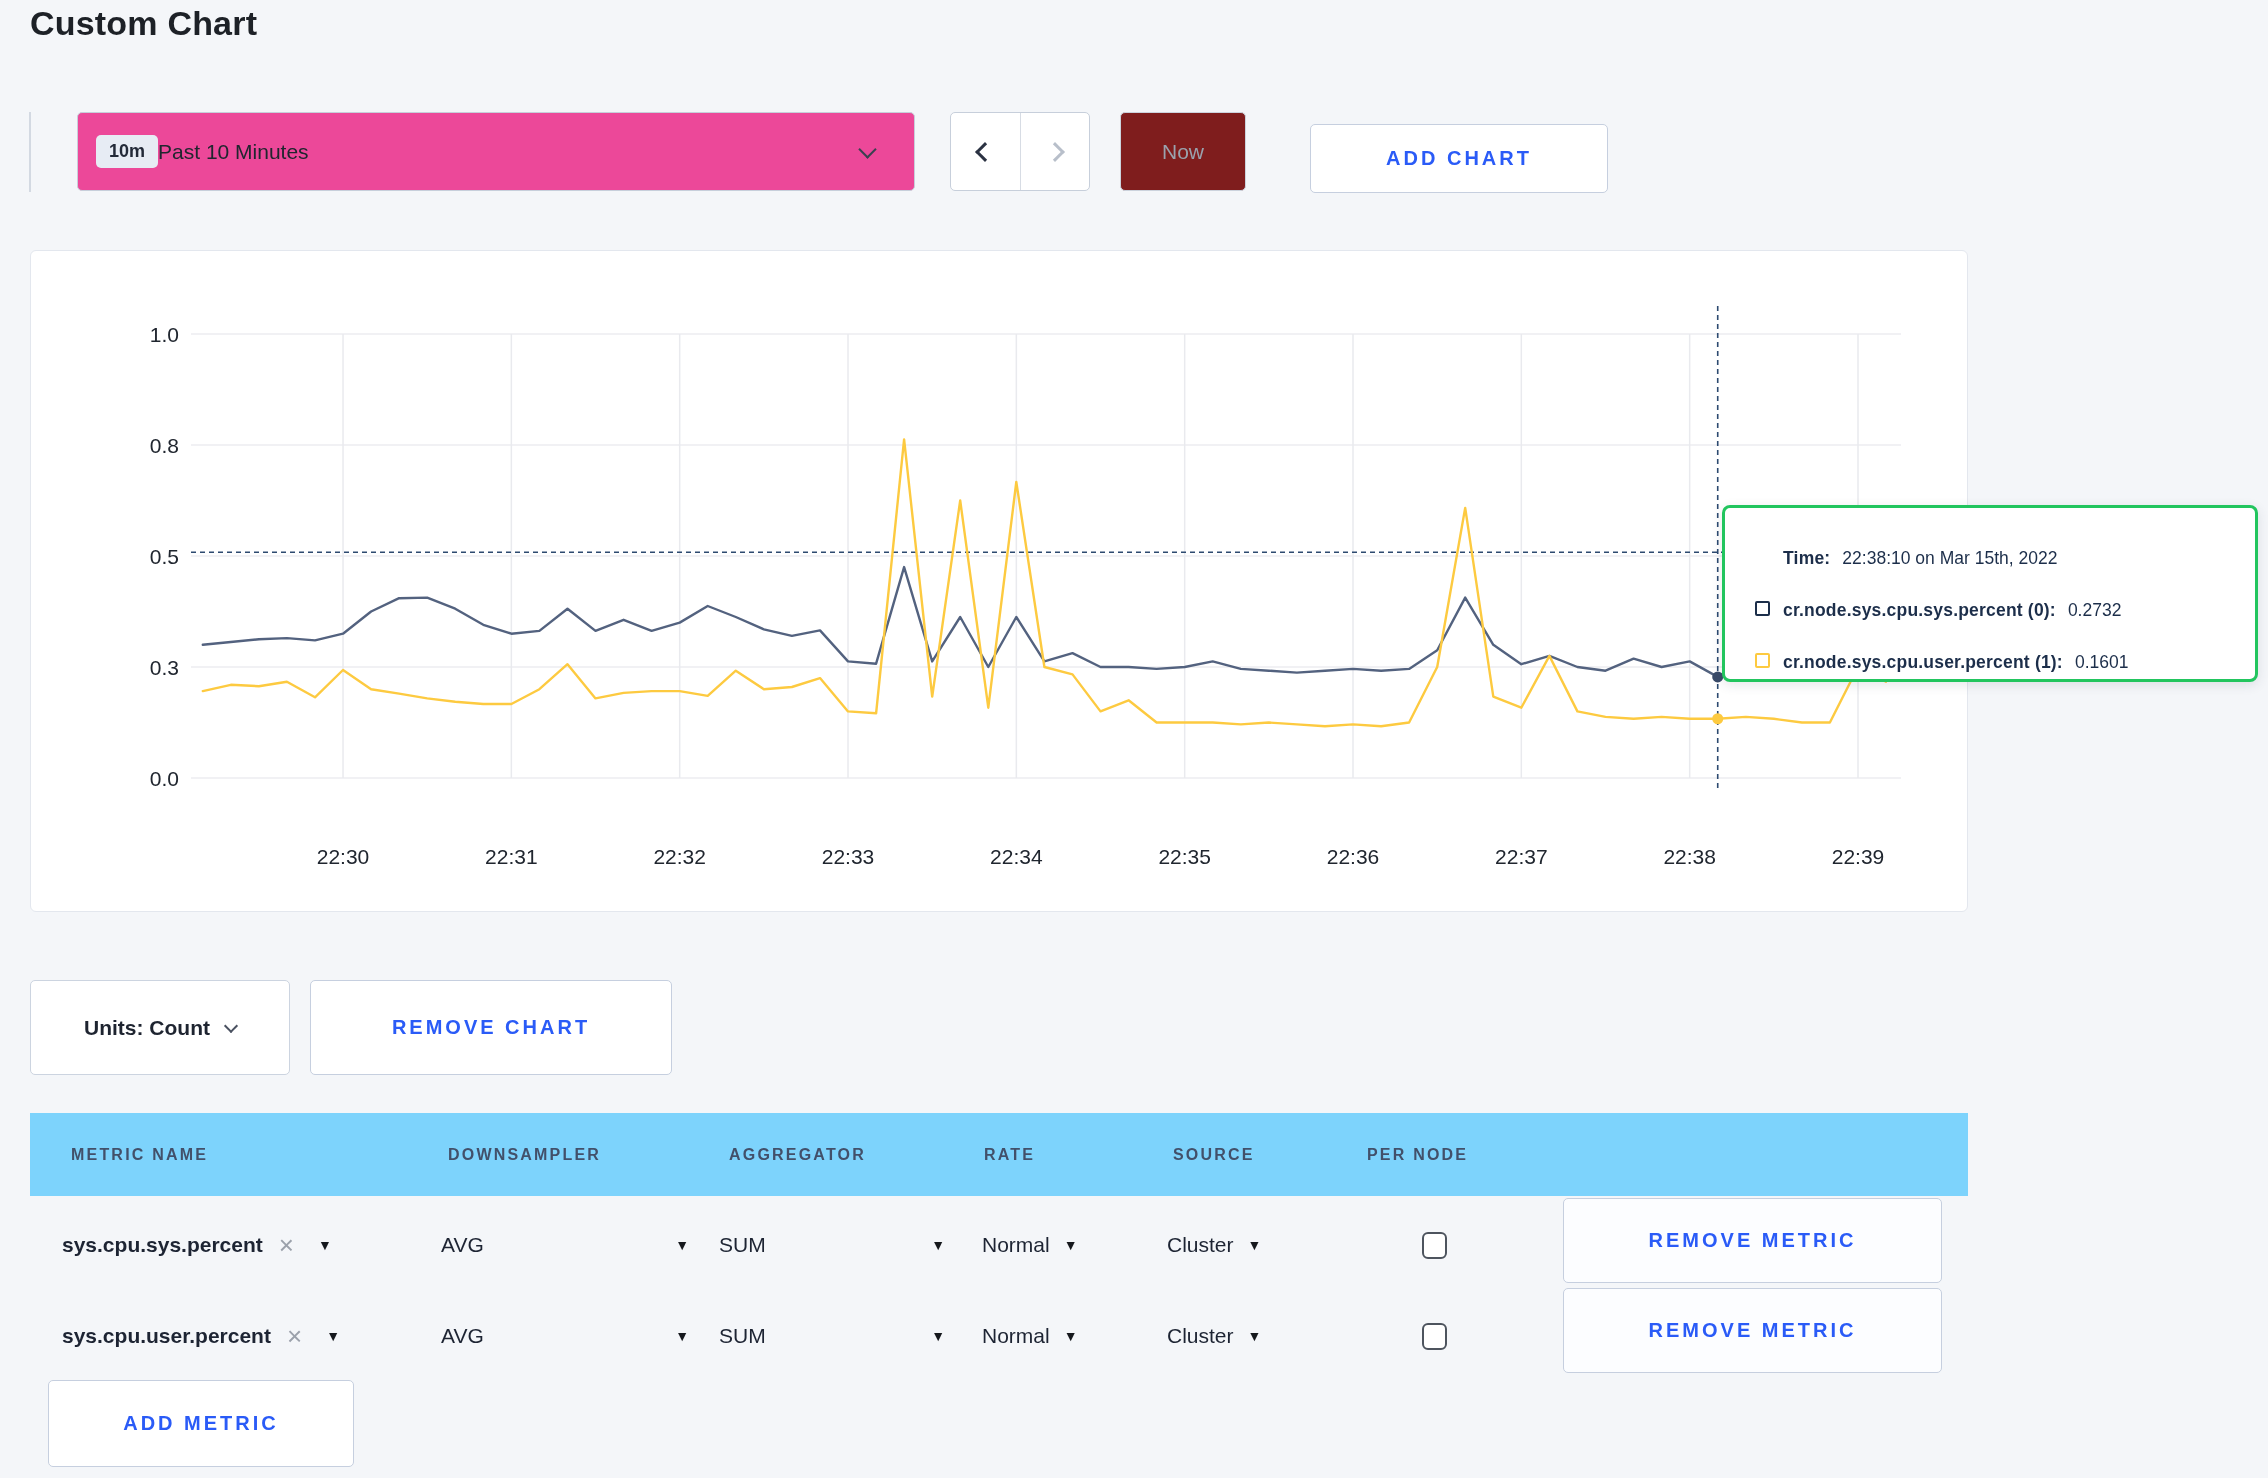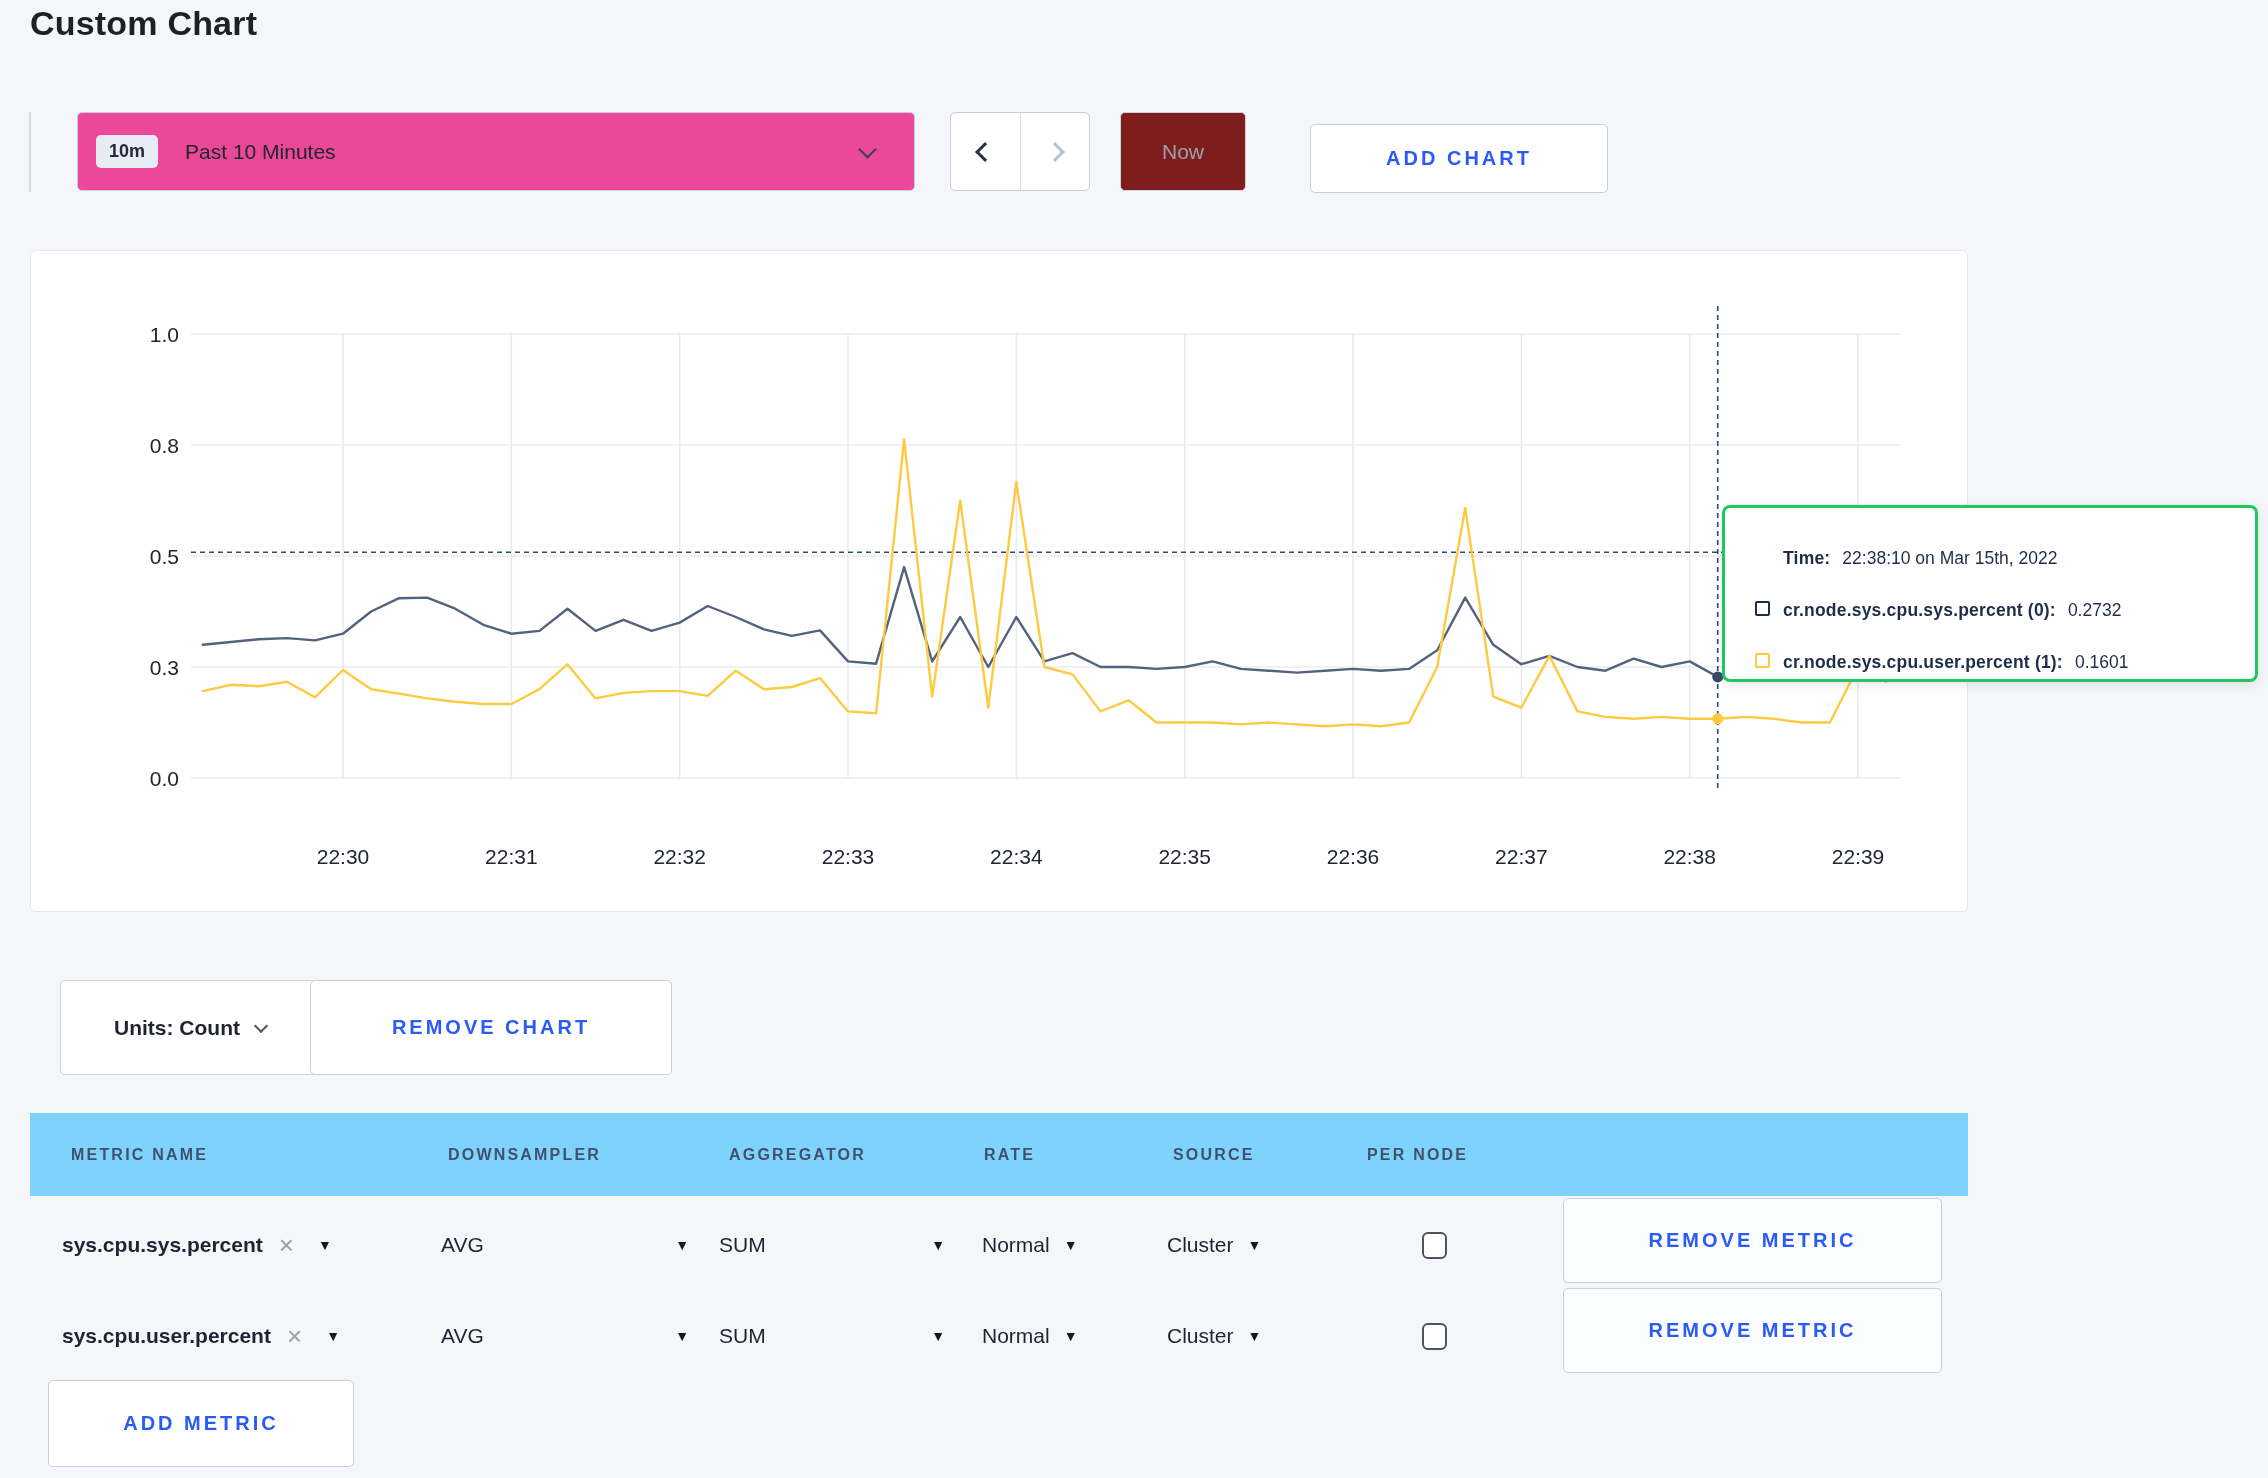--- a/index.html
+++ b/index.html
@@ -7,21 +7,21 @@
   body { font-family:"Liberation Sans", sans-serif; background:#f4f6f9; overflow:hidden; }
   .page { position:relative; width:2268px; height:1478px; background:#f4f6f9; }
 
   .page-title { position:absolute; left:30px; top:4px; font-size:34px; font-weight:600; color:#1d2127; letter-spacing:.2px; }
 
   
   .toolbar-divider { position:absolute; left:29px; top:112px; width:2px; height:80px; background:#d3d9e2; }
   .time-select { position:absolute; left:77px; top:112px; width:838px; height:79px; background:#ec4899;
     border:1.5px solid #c7cfdb; border-radius:5px; display:flex; align-items:center; cursor:pointer; }
   .time-badge { margin-left:18px; background:#e7ecf4; border-radius:5px; padding:6px 13px; font-size:18px; font-weight:700; color:#232a38; }
-  .time-label { margin-left:27px; font-size:21px; color:#20262f; }
+  .time-label { font-size:21px; color:#20262f; }
   .chev { display:inline-block; }
   .chev-down { width:13px; height:13px; border-right:2px solid #3a4150; border-bottom:2px solid #3a4150; transform:rotate(45deg); }
   .time-select .chev-down { position:absolute; right:40px; top:30px; }
   .pager { position:absolute; left:950px; top:112px; width:140px; height:79px; background:#fff;
     border:1.5px solid #c7cfdb; border-radius:5px; display:flex; }
   .pager-btn { flex:1; display:flex; align-items:center; justify-content:center; background:transparent; border:none; cursor:pointer; }
   .pager-btn.prev { border-right:1.5px solid #d7dce4; }
   .chev-left { width:14px; height:14px; border-left:3.5px solid #2b3242; border-bottom:3.5px solid #2b3242; transform:rotate(45deg); }
   .chev-right { width:14px; height:14px; border-right:3px solid #b8bfca; border-top:3px solid #b8bfca; transform:rotate(45deg); }
   .now-btn { position:absolute; left:1120px; top:112px; width:126px; height:79px; background:#7f1d1d; border:1.5px solid #ccd3dd;
@@ -40,21 +40,21 @@
   .tooltip { position:absolute; left:1722px; top:505px; width:536px; height:177px; background:#fff;
     border:3px solid #22c55e; border-radius:8px; box-shadow:0 3px 12px rgba(50,60,85,.12); z-index:5;
     padding-top:24px; color:#1c2e4a; }
   .tt-row { position:relative; height:52px; padding-left:58px; display:flex; align-items:center; font-size:17.5px; }
   .tt-swatch { position:absolute; left:30px; top:17px; width:15px; height:15px; border:2.5px solid #1c2e4a; border-radius:2px; background:#fff; }
   .tt-label { font-weight:700; letter-spacing:.2px; }
   .tt-value { margin-left:12px; }
 
   
   .units-btn { position:absolute; left:30px; top:980px; width:260px; height:95px; background:#fff; border:1.5px solid #ccd4e0;
-    border-radius:5px; display:flex; align-items:center; justify-content:center; gap:16px; cursor:pointer;margin-left:30px; }
+    border-radius:5px; display:flex; align-items:center; justify-content:center; gap:16px; cursor:pointer; }
   .units-btn .u-label { font-size:21px; font-weight:700; color:#1e2430; }
   .chev-down.small { width:10px; height:10px; border-color:#4a5160; margin-top:-4px; }
   .remove-chart-btn { position:absolute; left:310px; top:980px; width:362px; height:95px; }
 
   
   .table-header { position:absolute; left:30px; top:1113px; width:1938px; height:83px; background:#7dd3fc; }
   .th { position:absolute; top:0; height:83px; display:flex; align-items:center;
     font-size:16px; font-weight:700; letter-spacing:2.2px; color:#42506a; }
   .metric-row { position:absolute; left:30px; width:1938px; height:90px; }
   .cell { position:absolute; top:0; height:90px; display:flex; align-items:center; }

